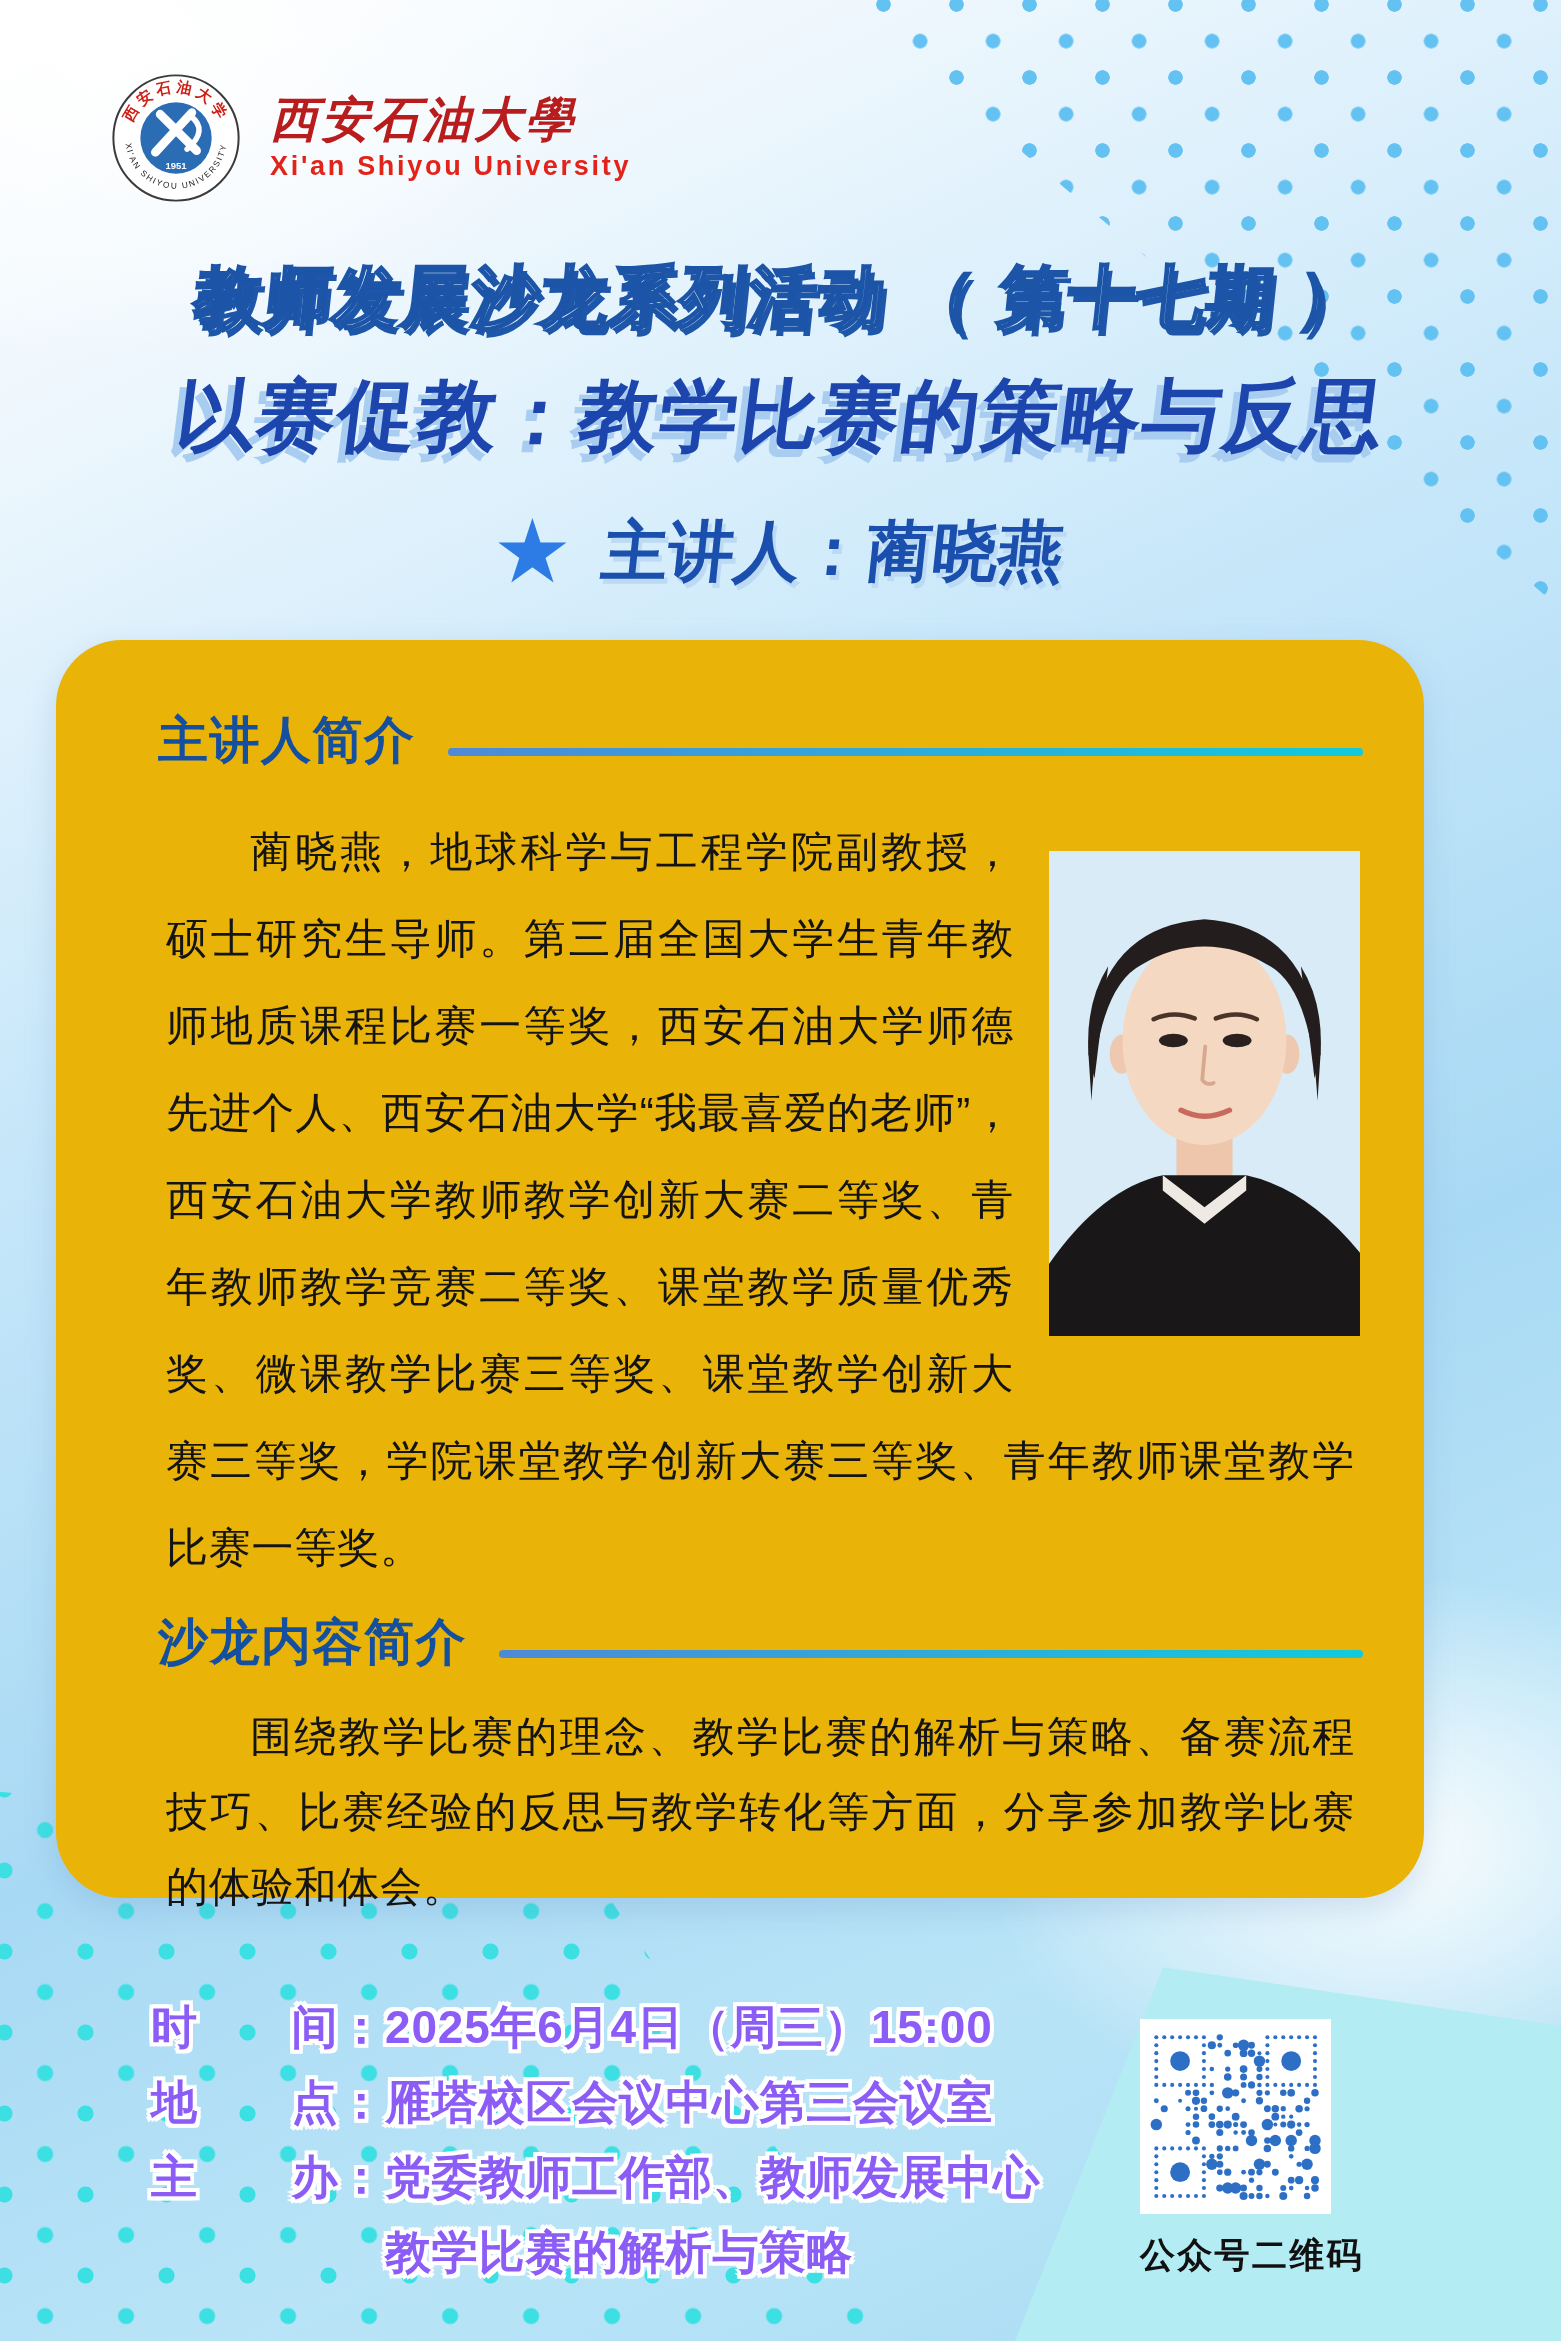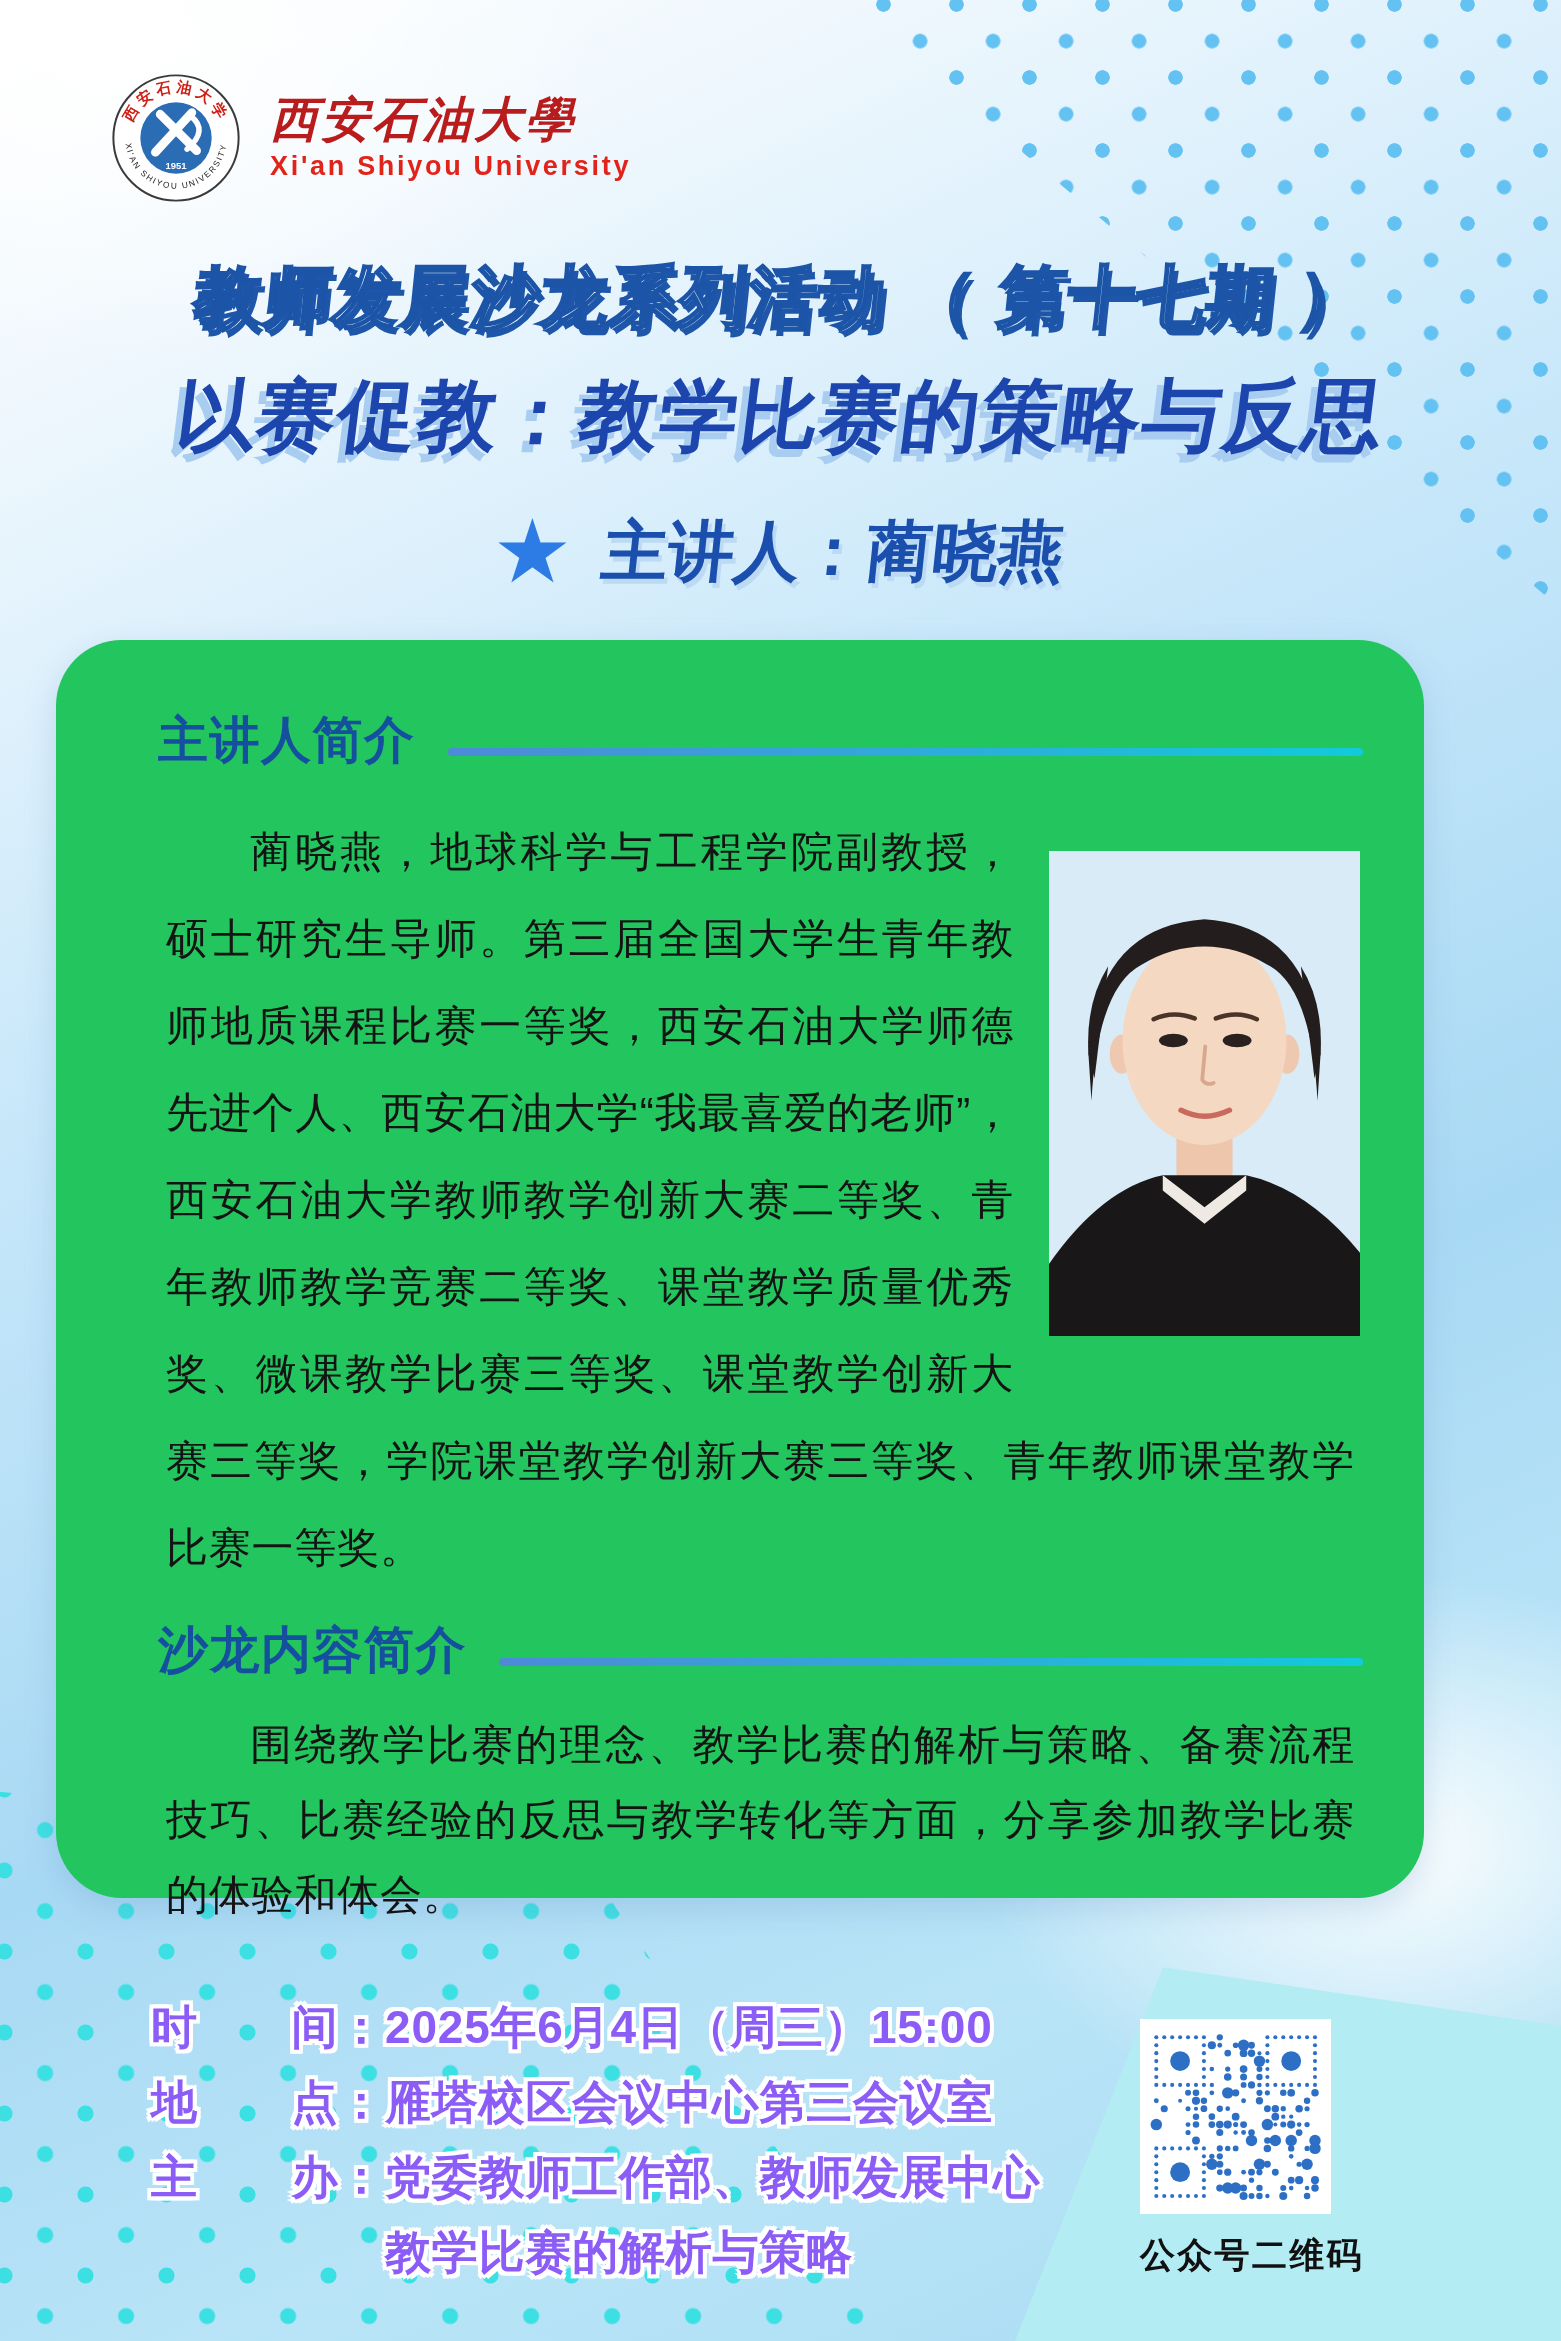--- a/index.html
+++ b/index.html
@@ -65,39 +65,39 @@
     font-size:66px;font-weight:bold;color:#1b4fae;
     text-shadow:3.8px 4.6px 0 #bcdaf3;transform:skewX(-6deg);
   }
   .speaker-line .star{
     display:inline-block;font-size:79px;color:#2d7ce6;vertical-align:-4.6px;
     margin-right:35px;text-shadow:none;transform:skewX(6deg);
   }
   
   .card{
     position:absolute;left:56px;top:640px;width:1368px;height:1258px;box-sizing:border-box;
-    background:#22c55e;border-radius:66px;
+    background:#eab308;border-radius:66px;
     box-shadow:0 10.7px 30.5px rgba(110,155,200,.28);
     padding:67px 61px 30.5px 102px;
   }
   .sec-head{display:flex;align-items:center;}
   .sec-head h2{margin:0;font-size:50px;font-weight:bold;color:#15509f;letter-spacing:1.5px;}
   .sec-head .rule{
     flex:1;height:7.6px;border-radius:3.8px;margin-left:32px;margin-top:23px;
     background:linear-gradient(90deg,#4d8ad8,#12cadb);
   }
   .bio-body{margin-top:34px;}
   .bio-body p,.salon-text{
     margin:8px;font-size:42px;line-height:87px;color:#141414;
     text-align:justify;text-indent:2em;letter-spacing:0.8px;
   }
   .portrait{
     float:right;width:311px;height:485px;margin:43px 3px 6.1px 35px;display:block;
   }
-  .sec-head.second{margin-top:26px;}
+  .sec-head.second{margin-top:18px;}
   .salon-text{margin-top:23px;line-height:75px;}
   
   .footer-rows{position:absolute;left:151px;top:1990px;}
   .frow{
     display:flex;font-size:46px;font-weight:bold;color:#8b5cf6;line-height:75px;
     letter-spacing:0.8px;
     text-shadow:
       -3.8px -3.8px 0 #fff,3.8px -3.8px 0 #fff,-3.8px 3.8px 0 #fff,3.8px 3.8px 0 #fff,
       0 -3.8px 0 #fff,0 3.8px 0 #fff,-3.8px 0 0 #fff,3.8px 0 0 #fff;
   }

